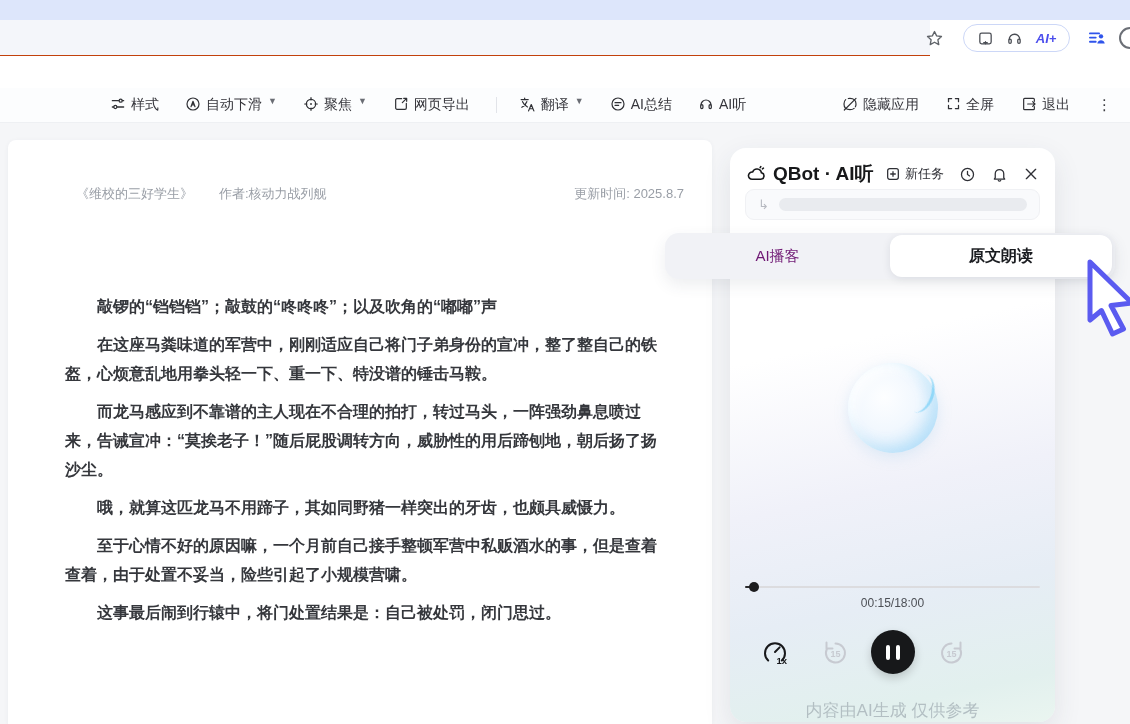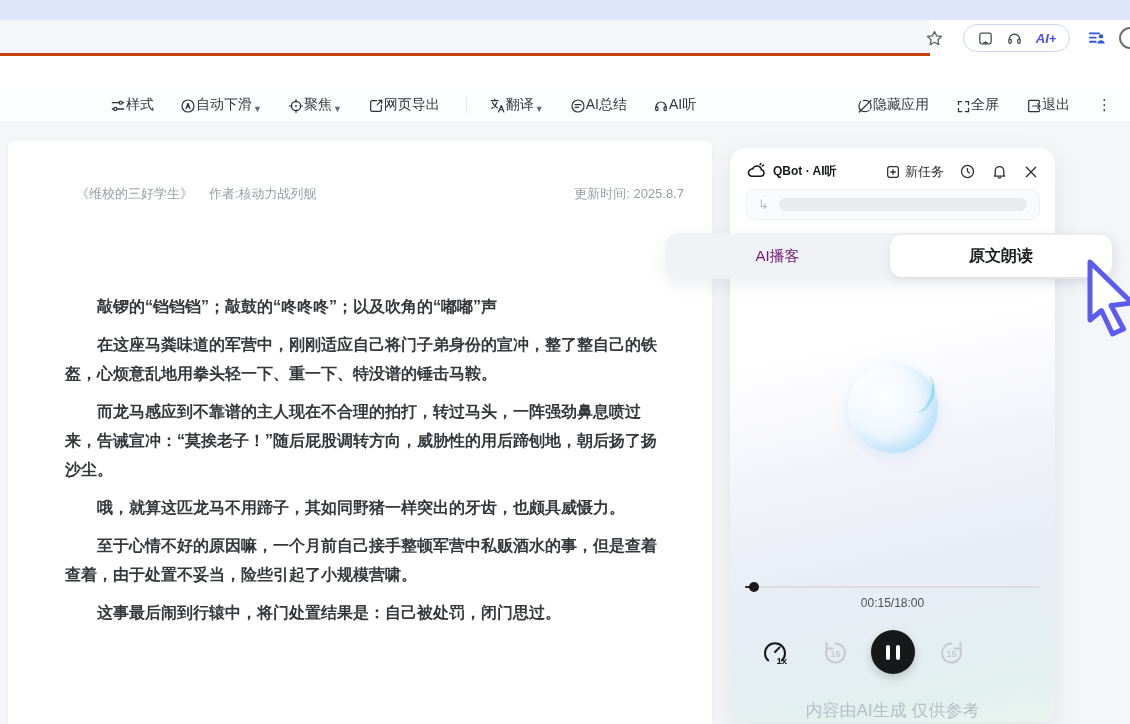--- a/index.html
+++ b/index.html
@@ -2,50 +2,50 @@
 <html><head>
 <meta charset="utf-8">
 <style>
   * { margin:0; padding:0; box-sizing:border-box; }
   html,body { width:1130px; height:724px; }
   body { font-family:"Liberation Sans","DejaVu Sans",sans-serif; background:#fff; }
   .stage { position:relative; width:1130px; height:724px; overflow:hidden; background:#fff; }
 
   
   .top-strip { position:absolute; left:0; top:0; width:1130px; height:20px; background:#dde6fb; }
-  .browser-bar { position:absolute; left:0; top:20px; width:930px; height:36px; background:#f4f6fa; border-bottom:3px solid #c2410c;font-style:italic; }
+  .browser-bar { position:absolute; left:0; top:20px; width:930px; height:36px; background:#f4f6fa; border-bottom:1px solid #c2410c;font-style:italic; }
   .bb-icon { position:absolute; display:flex; align-items:center; justify-content:center; color:#5f6368; cursor:default; }
   .ai-pill { position:absolute; left:963px; top:4px; width:107px; height:28px; border:1px solid #ccd7f7; background:#fff; border-radius:15px; display:flex; align-items:center; justify-content:space-evenly; }
   .ai-pill .plabel { font-size:13px; font-weight:bold; color:#4b4ded; }
   .half-circle { position:absolute; left:1119px; top:7px; width:22px; height:22px; border:2px solid #6b6f76; border-radius:50%; background:transparent; }
 
   
   .reader-toolbar { position:absolute; left:0; top:88px; width:1130px; height:35px; background:#fcfdfe; border-bottom:1px solid #eef0f3; display:flex; align-items:center; font-size:14px; color:#35353b; }
   .rt-group { display:flex; align-items:center; }
-  .rt-item { display:flex; align-items:flex-end; cursor:default; white-space:nowrap; }
+  .rt-item { display:flex; align-items:flex-start; gap:5px; cursor:default; white-space:nowrap; }
   .rt-item svg { display:block; }
   .caret { font-size:9px; color:#6a6d74; margin-left:1px; }
   .rt-divider { width:1px; height:16px; background:#e2e4e9; }
   .kebab { font-size:15px; color:#3c3d42; letter-spacing:0; line-height:10px; }
 
   
   .page-bg { position:absolute; left:0; top:123px; width:1130px; height:601px; background:#f5f6f8; }
   .reading-card { position:absolute; left:8px; top:140px; width:704px; height:584px; background:#fff; border-radius:8px 8px 0 0; box-shadow:0 1px 5px rgba(40,50,70,.05); overflow:hidden; }
   .meta-row { position:absolute; left:68px; right:28px; top:45px; display:flex; justify-content:space-between; font-size:13px; color:#999ea6; }
-  .meta-left { display:flex; gap:16px; }
+  .meta-left { display:flex; gap:26px; }
   .chapter-title { position:absolute; left:66px; top:66px; font-size:27px; font-weight:bold; color:#17181a; letter-spacing:1px; }
   .paragraphs { position:absolute; left:0; top:152px; width:100%; padding:0 50px 0 57px; font-size:16px; line-height:29px; color:#35373c; }
   .paragraphs p { text-indent:2em; margin-bottom:9px;font-weight:bold; }
 
   
   .qbot-panel { position:absolute; left:730px; top:148px; width:325px; height:574px; border-radius:16px;
     background:linear-gradient(168deg,#ffffff 34%,#f0f1f9 58%,#e6edf5 76%,#e2f0ee 92%,#eaf5f0 100%);
     box-shadow:0 10px 28px rgba(45,55,75,.10); }
   .qp-header { position:absolute; left:16px; right:16px; top:13px; display:flex; align-items:center; }
-  .qp-title { display:flex; align-items:center; gap:6px; font-size:12px; font-weight:bold; color:#17181a; }
+  .qp-title { display:flex; align-items:center; gap:6px; font-size:19px; font-weight:bold; color:#17181a; }
   .qp-actions { margin-left:auto; display:flex; align-items:center; gap:15px; color:#3a3b41; }
   .qp-newtask { display:flex; align-items:center; gap:4px; font-size:13px; color:#2f3036; cursor:default; }
   .qp-subbox { position:absolute; left:15px; right:15px; top:41px; height:31px; background:#f9fafc; border:1px solid #f0f1f4; border-radius:9px; display:flex; align-items:center; padding:0 12px; }
   .qp-return { color:#b7bac1; font-size:13px; }
   .qp-skeleton { flex:1; height:13px; margin-left:10px; border-radius:7px; background:#e9ebef; }
 
   
   .tabbar { position:absolute; left:665px; top:233px; width:450px; height:46px; background:#f1f2f6; border-radius:14px; box-shadow:0 6px 16px rgba(60,70,90,.09); }
   .tab-inactive { position:absolute; left:0; top:0; width:225px; height:46px; line-height:46px; text-align:center; font-size:15px; color:#701a75; cursor:default; }
   .tab-active { position:absolute; left:225px; top:2px; width:222px; height:42px; line-height:42px; text-align:center; font-size:16px; font-weight:bold; color:#1a1c20; background:#fff; border-radius:12px; box-shadow:0 2px 8px rgba(30,40,60,.10); cursor:default; }

